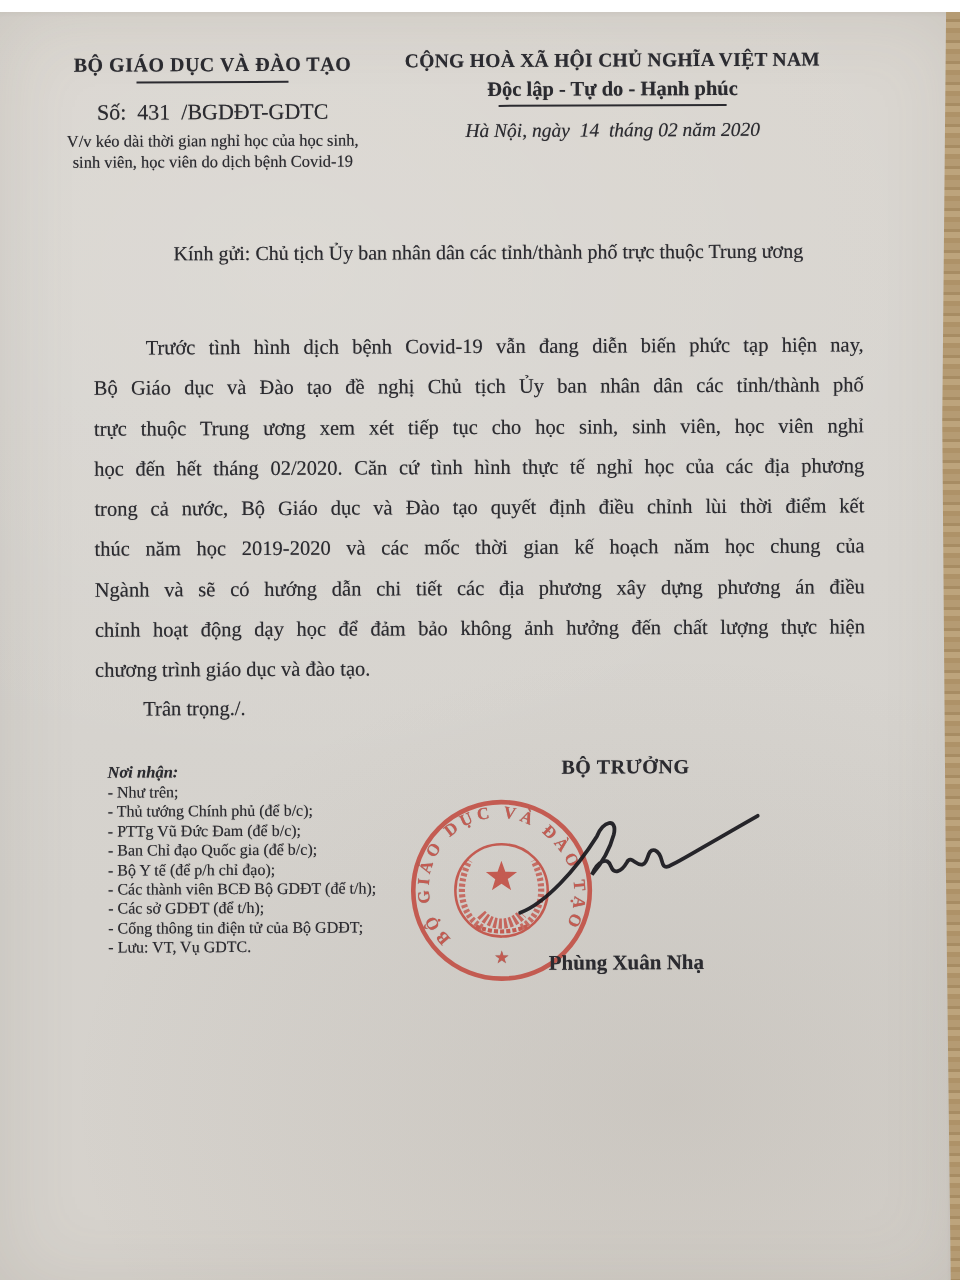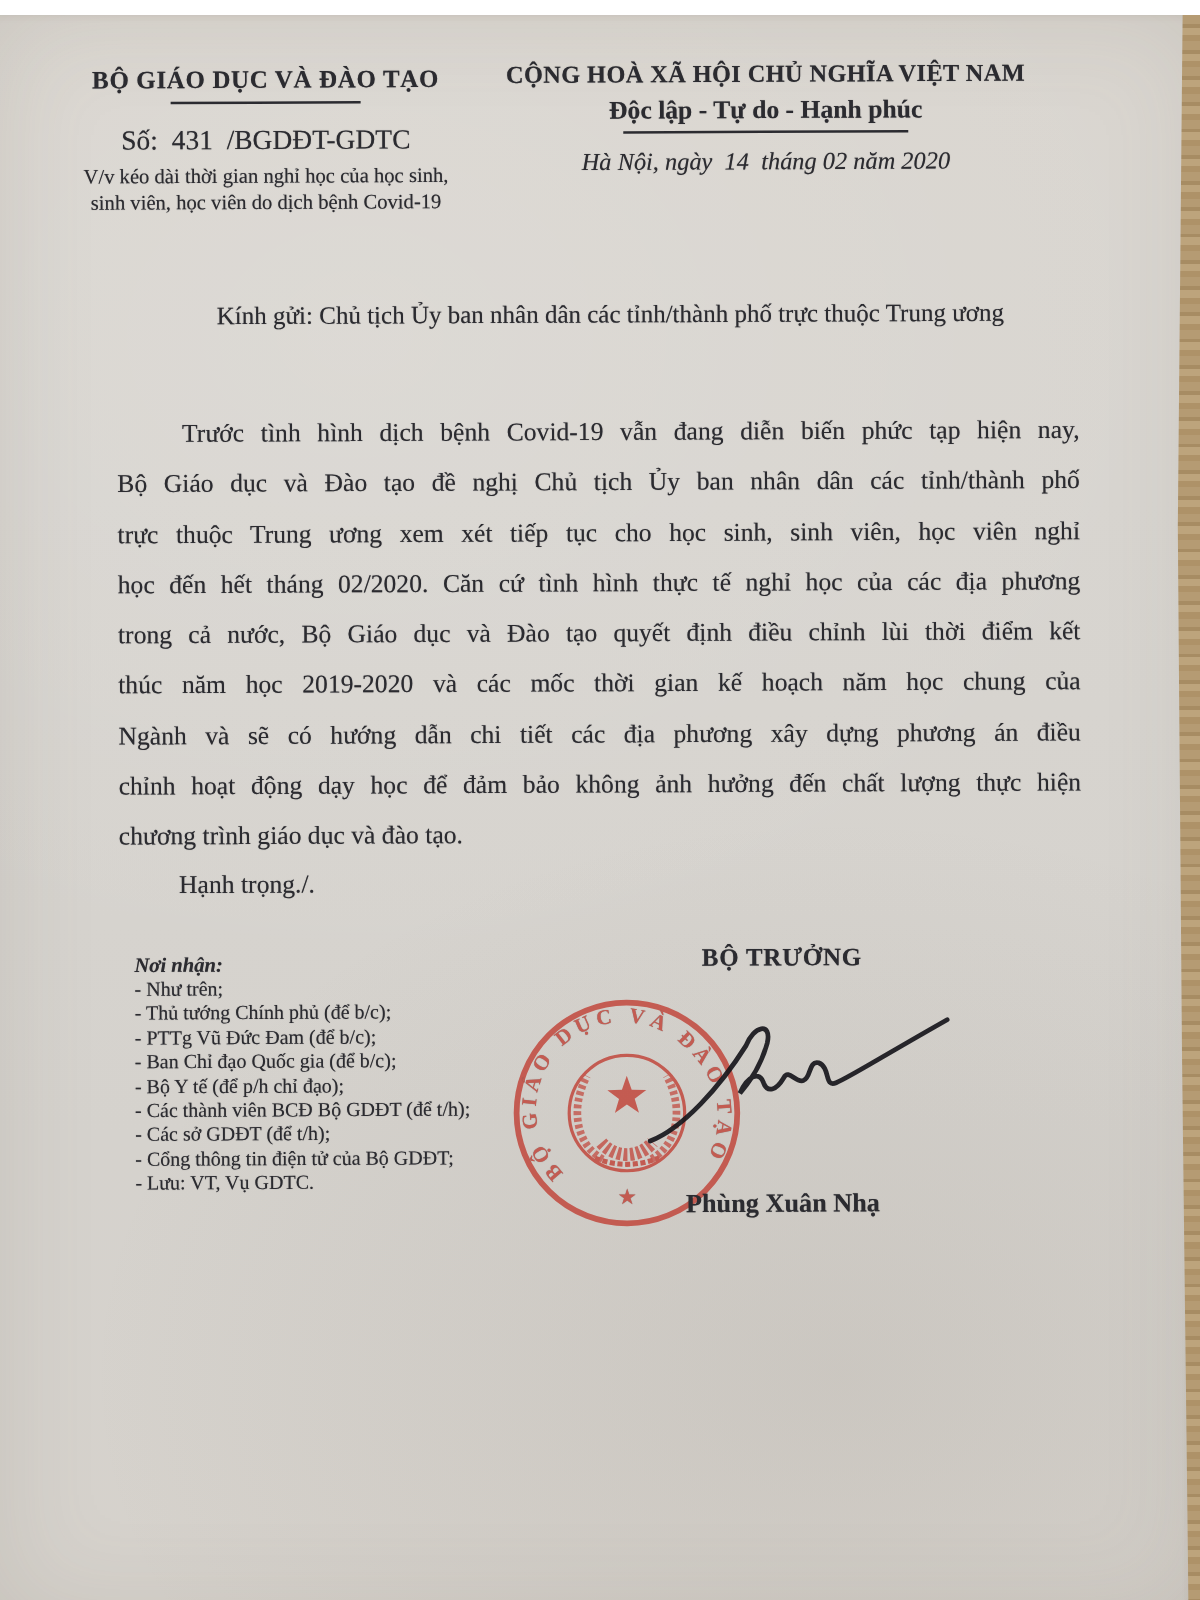--- a/index.html
+++ b/index.html
@@ -73,21 +73,21 @@
       <div class="bline">Bộ Giáo dục và Đào tạo đề nghị Chủ tịch Ủy ban nhân dân các tỉnh/thành phố</div>
       <div class="bline">trực thuộc Trung ương xem xét tiếp tục cho học sinh, sinh viên, học viên nghỉ</div>
       <div class="bline">học đến hết tháng 02/2020. Căn cứ tình hình thực tế nghỉ học của các địa phương</div>
       <div class="bline">trong cả nước, Bộ Giáo dục và Đào tạo quyết định điều chỉnh lùi thời điểm kết</div>
       <div class="bline">thúc năm học 2019-2020 và các mốc thời gian kế hoạch năm học chung của</div>
       <div class="bline">Ngành và sẽ có hướng dẫn chi tiết các địa phương xây dựng phương án điều</div>
       <div class="bline">chỉnh hoạt động dạy học để đảm bảo không ảnh hưởng đến chất lượng thực hiện</div>
       <div class="bline last">chương trình giáo dục và đào tạo.</div>
     </div>
 
-    <div class="closing">Hạnh trọng./.</div>
+    <div class="closing">Trân trọng./.</div>
 
     <div class="recipients">
       <div class="recip-label">Nơi nhận:</div>
       <div class="recip-item">- Như trên;</div>
       <div class="recip-item">- Thủ tướng Chính phủ (để b/c);</div>
       <div class="recip-item">- PTTg Vũ Đức Đam (để b/c);</div>
       <div class="recip-item">- Ban Chỉ đạo Quốc gia (để b/c);</div>
       <div class="recip-item">- Bộ Y tế (để p/h chỉ đạo);</div>
       <div class="recip-item">- Các thành viên BCĐ Bộ GDĐT (để t/h);</div>
       <div class="recip-item">- Các sở GDĐT (để t/h);</div>

